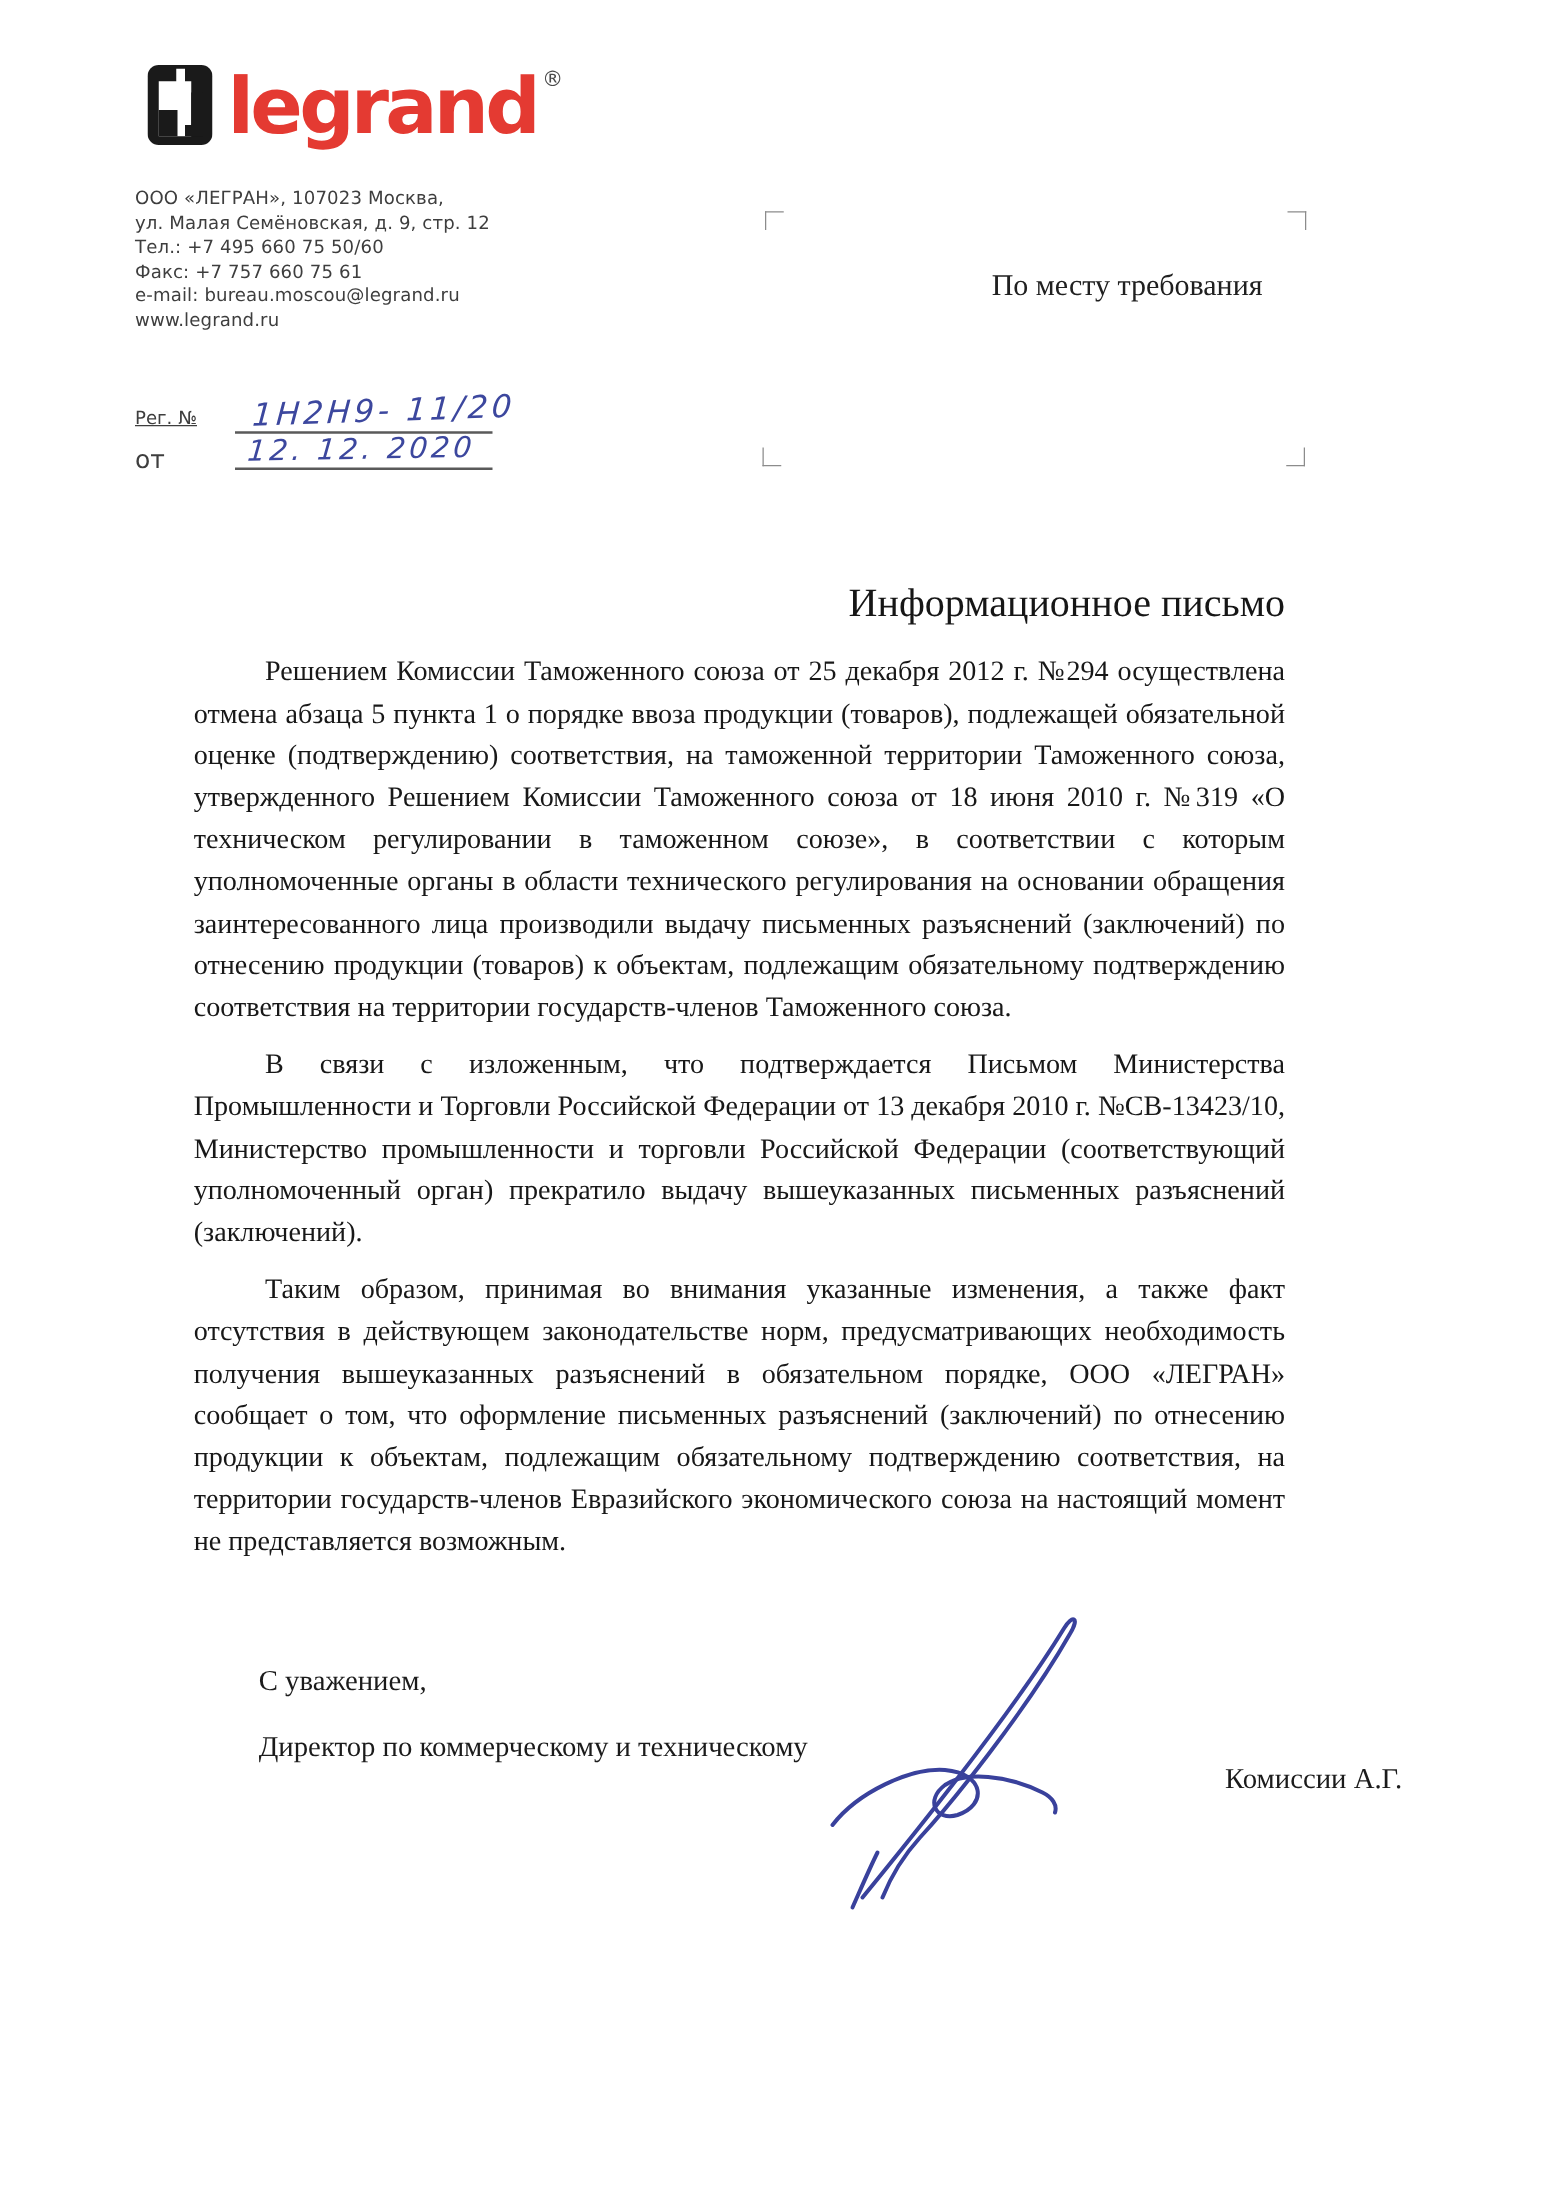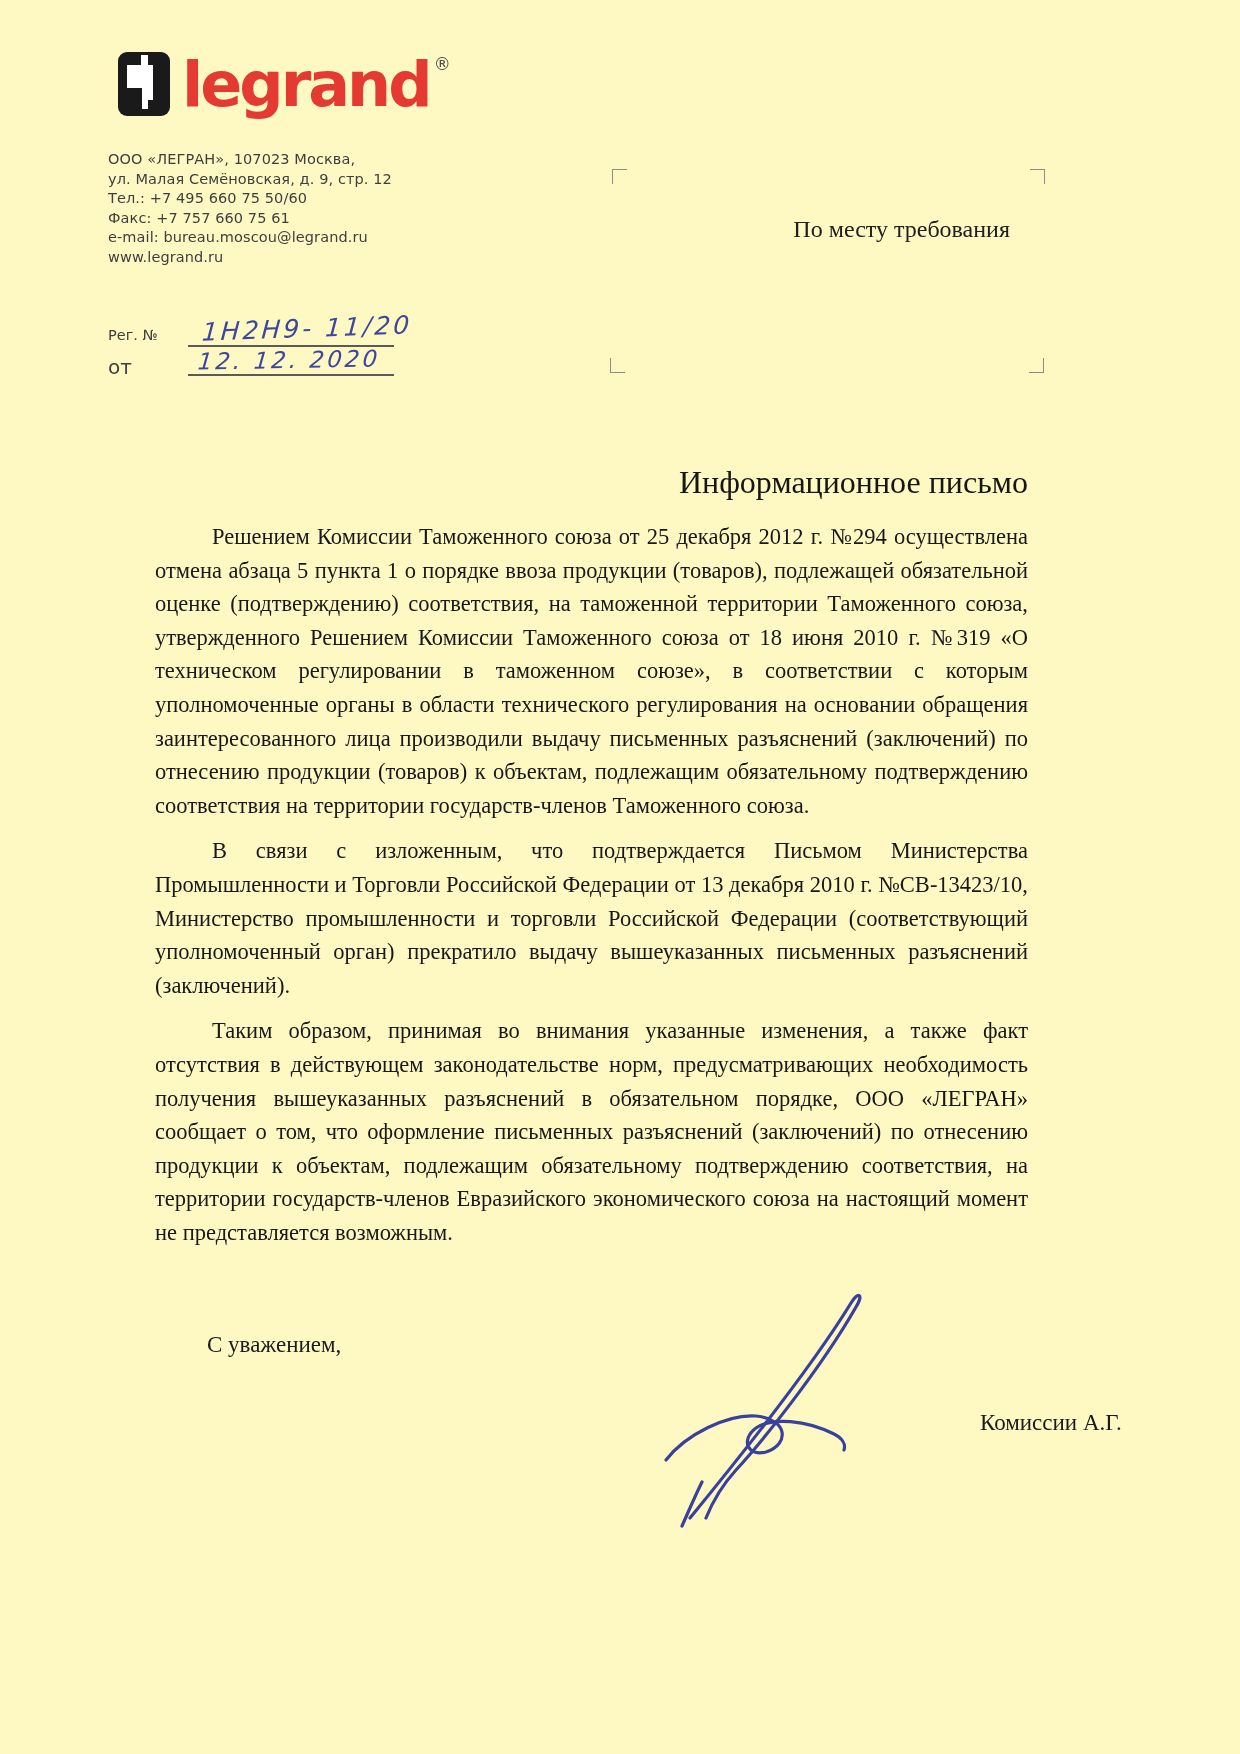--- a/index.html
+++ b/index.html
@@ -1,18 +1,18 @@
 <!DOCTYPE html>
 <html><head>
 <meta charset="utf-8">
 <style>
   html,body{margin:0;padding:0;background:#e8e8e8;}
   .page{
     position:relative; width:1240px; height:1754px; margin:0 auto;
-    background:#fef9c3; overflow:hidden;
+    background:#ffffff; overflow:hidden;
     font-family:"Liberation Serif", serif; color:#1b1b1b;
   }
   
   .logo{position:absolute; left:118px; top:52px; display:flex; align-items:flex-start;}
   .logo-mark{display:block;}
   .brand{
     font-family:"DejaVu Sans", sans-serif; font-weight:bold;
     font-size:62px; line-height:66px; letter-spacing:-3px;
     color:#e43a32; margin-left:12px;
   }
@@ -21,21 +21,21 @@
     margin-left:4px; margin-top:2px;
   }
   
   .sender{
     position:absolute; left:108px; top:150px;
     font-family:"DejaVu Sans", sans-serif; font-size:14.5px;
     line-height:19.5px; color:#3e3e3e; letter-spacing:0.1px;
   }
   
   .reg-label{position:absolute; left:108px; top:327px;
-    font-family:"DejaVu Sans", sans-serif; font-size:14.5px; color:#3e3e3e;}
+    font-family:"DejaVu Sans", sans-serif; font-size:14.5px; color:#3e3e3e;text-decoration:underline;}
   .date-label{position:absolute; left:108px; top:355px;
     font-family:"DejaVu Sans", sans-serif; font-size:20px; color:#3e3e3e;}
   .hand-line{position:absolute; height:0; border-top:2px solid #5a5a5a;}
   .line-reg{left:188px; top:345px; width:206px;}
   .line-date{left:188px; top:374px; width:206px;}
   .hand{
     position:absolute; color:#3c479e;
     font-family:"DejaVu Sans", sans-serif; font-style:italic;
   }
   .hand-reg{left:202px; top:314px; font-size:25px; letter-spacing:3px;
@@ -105,20 +105,21 @@
   <div class="doc-title">Информационное письмо</div>
 
   <div class="body-text">
     <p>Решением Комиссии Таможенного союза от 25 декабря 2012 г. №294 осуществлена отмена абзаца 5 пункта 1 о порядке ввоза продукции (товаров), подлежащей обязательной оценке (подтверждению) соответствия, на таможенной территории Таможенного союза, утвержденного Решением Комиссии Таможенного союза от 18 июня 2010 г. №319 «О техническом регулировании в таможенном союзе», в соответствии с которым уполномоченные органы в области технического регулирования на основании обращения заинтересованного лица производили выдачу письменных разъяснений (заключений) по отнесению продукции (товаров) к объектам, подлежащим обязательному подтверждению соответствия на территории государств-членов Таможенного союза.</p>
     <p>В связи с изложенным, что подтверждается Письмом Министерства Промышленности и Торговли Российской Федерации от 13 декабря 2010 г. №СВ-13423/10, Министерство промышленности и торговли Российской Федерации (соответствующий уполномоченный орган) прекратило выдачу вышеуказанных письменных разъяснений (заключений).</p>
     <p>Таким образом, принимая во внимания указанные изменения, а также факт отсутствия в действующем законодательстве норм, предусматривающих необходимость получения вышеуказанных разъяснений в обязательном порядке, ООО «ЛЕГРАН» сообщает о том, что оформление письменных разъяснений (заключений) по отнесению продукции к объектам, подлежащим обязательному подтверждению соответствия, на территории государств-членов Евразийского экономического союза на настоящий момент не представляется возможным.</p>
   </div>
 
   <div class="salutation">С уважением,</div>
   <div class="position-block">
+    <div>Директор по коммерческому и техническому</div>
   </div>
 
   <svg class="signature" width="240" height="268" viewBox="0 0 240 268">
     <g fill="none" stroke="#39419c" stroke-width="3.2" stroke-linecap="round">
       <path d="M 52 246 C 88 202, 172 98, 213 31 C 220 19, 226 22, 218 35 C 182 98, 122 172, 98 198 C 88 209, 76 226, 68 246"></path>
       <path d="M 28 188 C 48 162, 90 142, 118 144 C 150 147, 152 172, 128 180 C 110 185, 102 168, 118 156 C 134 145, 168 148, 196 162 C 204 166, 208 172, 206 178"></path>
       <path d="M 44 254 C 52 236, 58 222, 64 210"></path>
     </g>
   </svg>
 

